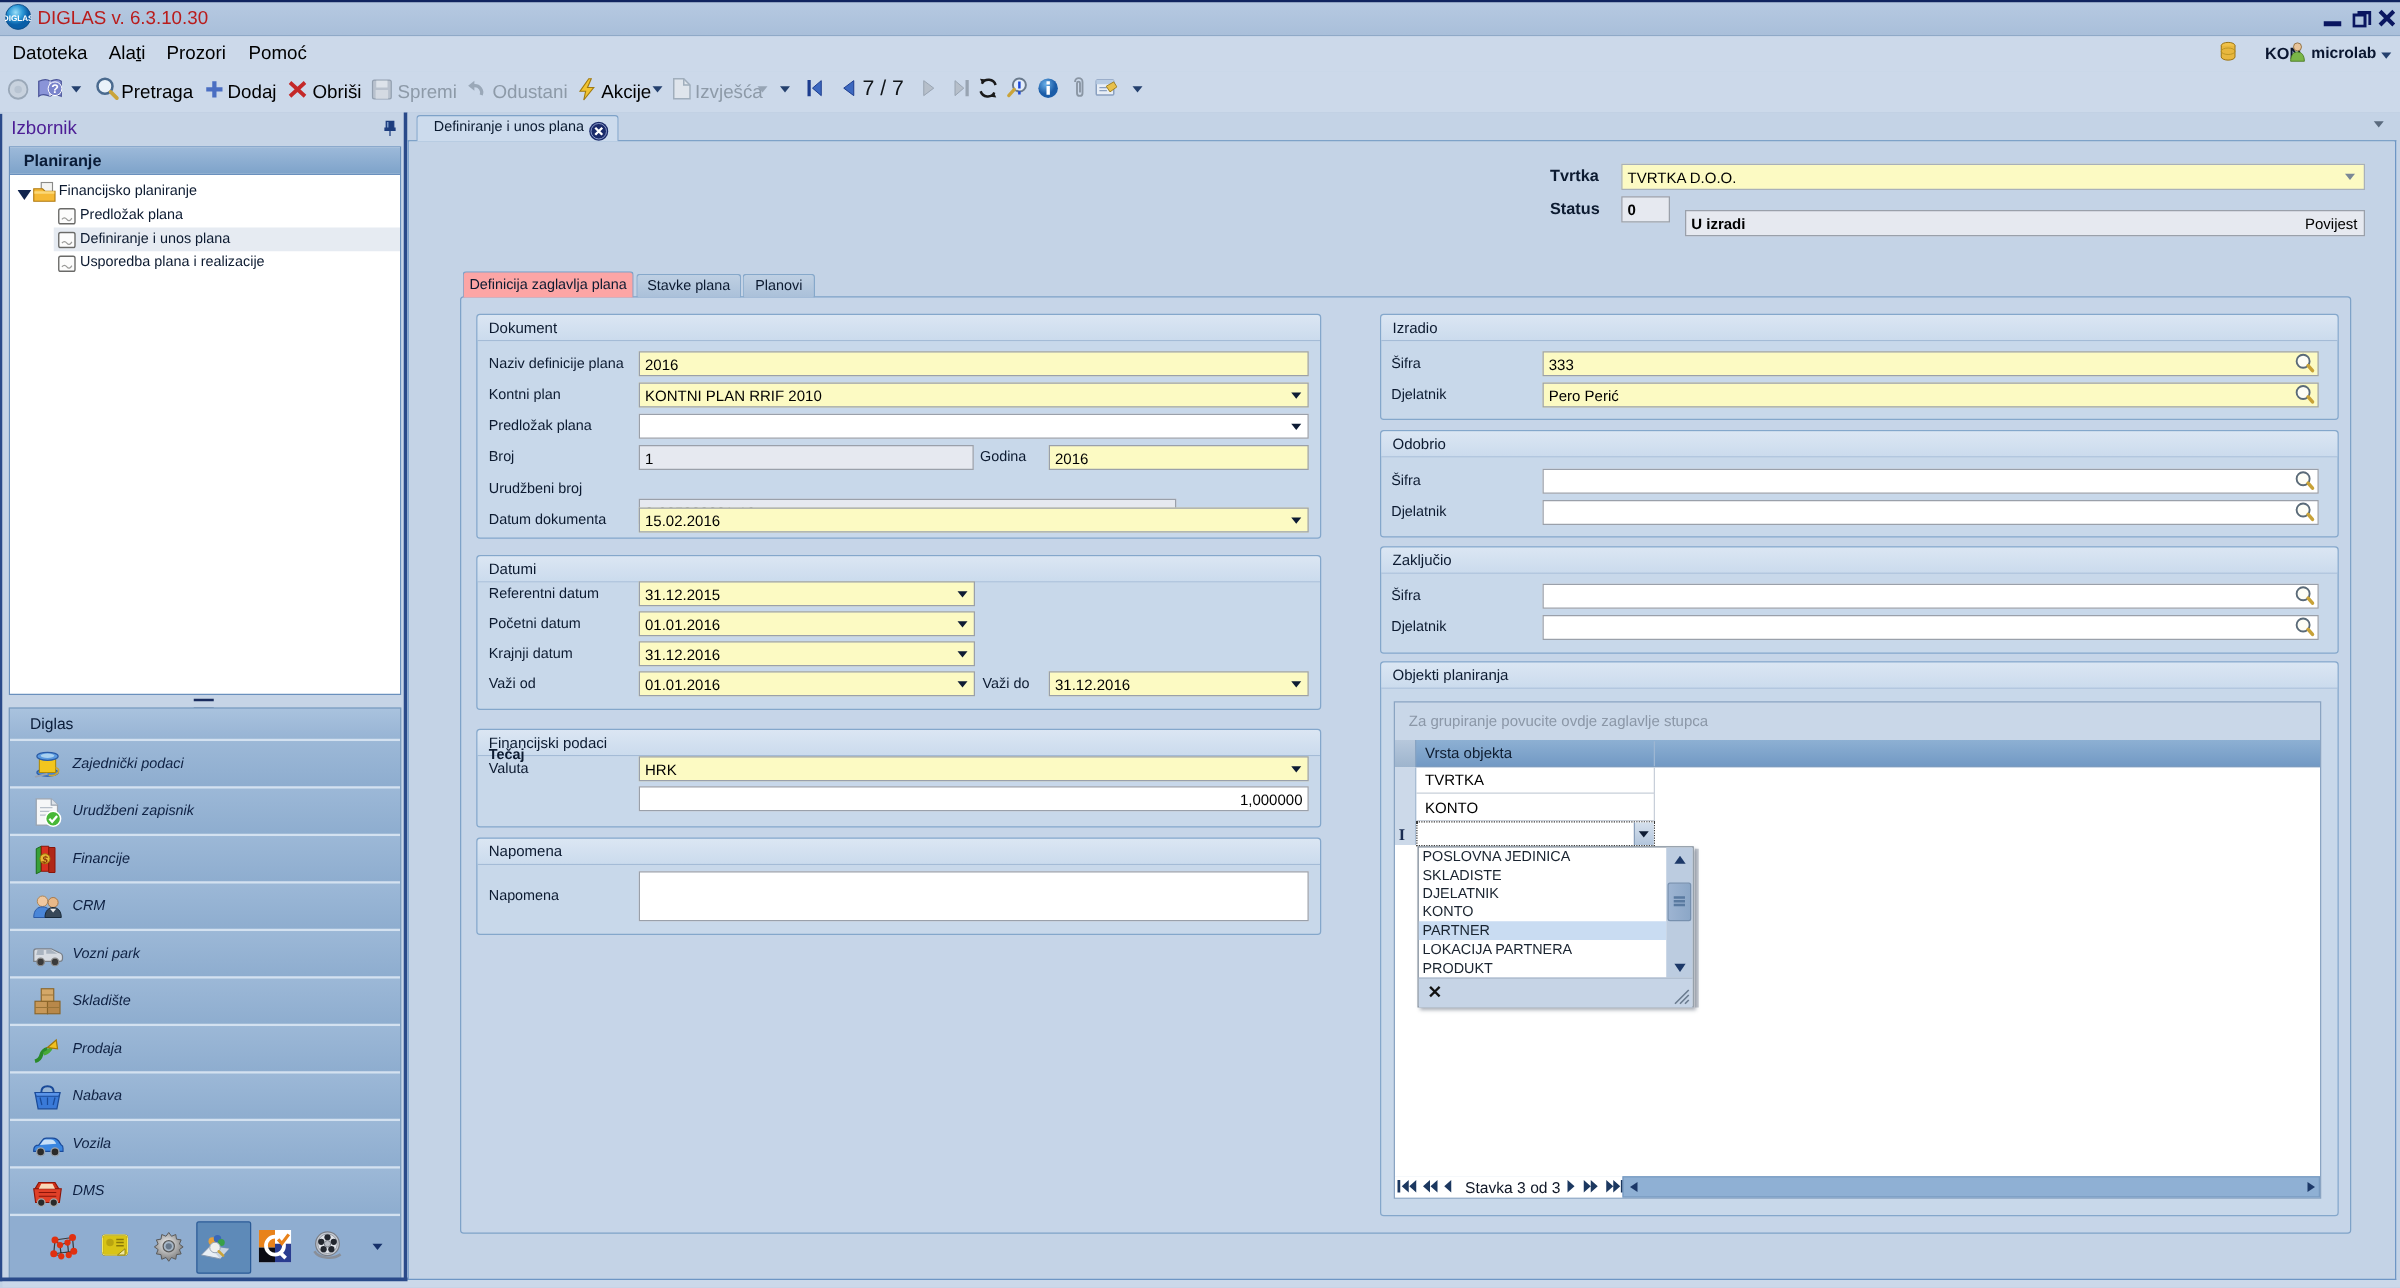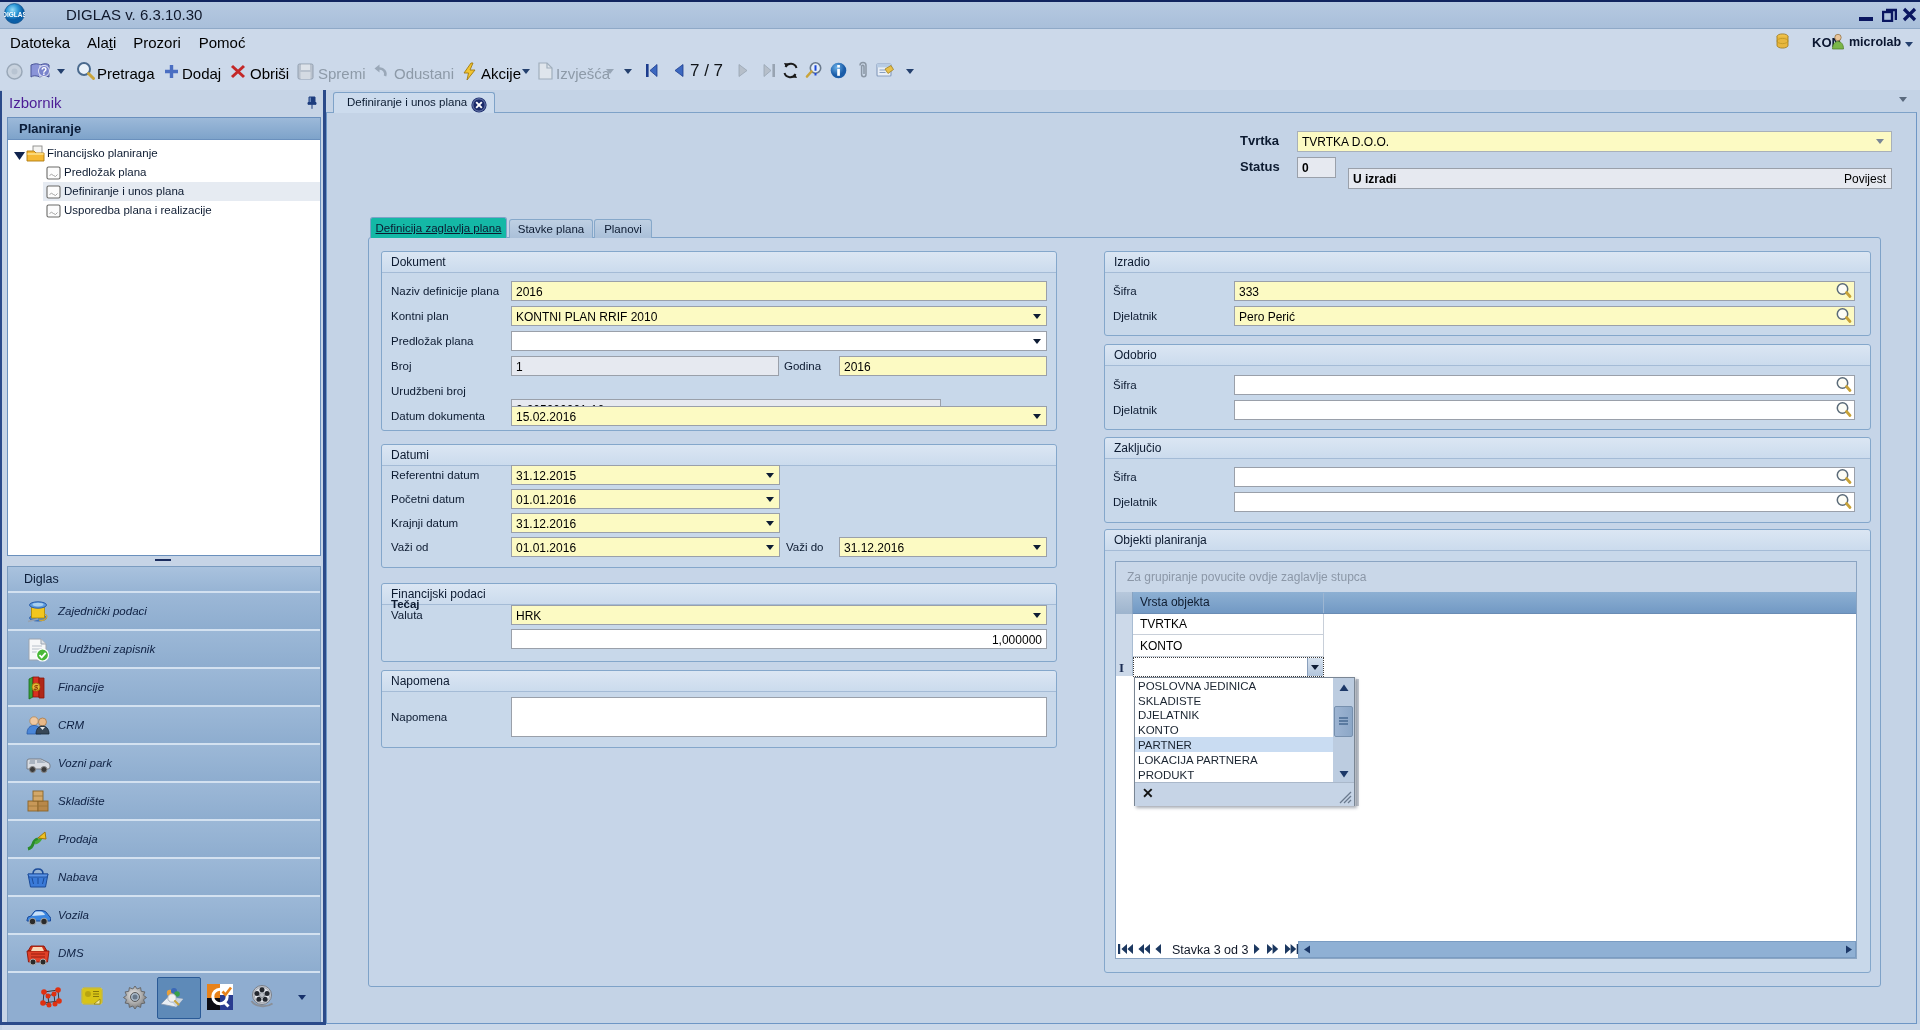--- a/index.html
+++ b/index.html
@@ -32,21 +32,21 @@
           <radialGradient id="glb" cx="40%" cy="32%">
             <stop offset="0%" stop-color="#9adef8"></stop>
             <stop offset="55%" stop-color="#2e9ad8"></stop>
             <stop offset="100%" stop-color="#0a5fa8"></stop>
           </radialGradient>
         </defs>
         <circle cx="10.5" cy="10.5" r="10" fill="url(#glb)" stroke="#0a4a86" stroke-width="0.7"></circle>
         <text x="10.5" y="13.5" font-size="6.5" font-weight="bold" fill="#fff" text-anchor="middle" font-family="Liberation Sans">DIGLAS</text>
       </svg>
     </div>
-<div class="abs" style="left:30px;top:6px;font-size:15px;color:#0f172a;margin-left:36px;">DIGLAS v. 6.3.10.30</div>
+<div class="abs" style="left:30px;top:6px;font-size:15px;color:#b91c1c;">DIGLAS v. 6.3.10.30</div>
 <div class="abs" style="left:1859px;top:17px;width:14px;height:4px;background:#0a1660;"></div>
 <div class="abs" style="left:1882px;top:7px;width:15px;height:15px;">
 <svg width="15" height="15">
         <path d="M4 3 h10 v10" fill="none" stroke="#0a1660" stroke-width="2.6"></path>
         <rect x="1" y="5" width="9" height="9" fill="none" stroke="#0a1660" stroke-width="2.4"></rect>
         <rect x="3.4" y="8" width="4" height="3.4" fill="#b0c4de"></rect>
       </svg>
     </div>
 <div class="abs" style="left:1902px;top:7px;width:15px;height:15px;">
 <svg width="15" height="15">
@@ -468,21 +468,21 @@
 <div class="cba" style="left:1899px;top:97px;border-top-color:#5a6a7e;"></div>
 <div class="lbl b" style="left:1240px;top:131px;font-size:13px;">Tvrtka</div>
 <div class="inp" style="left:1297px;top:131px;width:595px;height:21px;border-color:#a8b0ba;">TVRTKA D.O.O.</div>
 <div class="cba" style="left:1876px;top:139px;border-top-color:#7a8796;"></div>
 <div class="lbl b" style="left:1240px;top:157px;font-size:13px;">Status</div>
 <div class="inp ro b" style="left:1297px;top:157px;width:39px;height:21px;font-size:12px;">0</div>
 <div class="inp ro" style="left:1348px;top:168px;width:544px;height:21px;"><span class="b">U izradi</span><span style="position:absolute;right:5px;font-weight:normal;">Povijest</span></div>
 <div class="abs" style="left:368px;top:237px;width:1513px;height:750px;border:1px solid #7ea2c8;border-radius:3px;background:#c6d5e8;box-sizing:border-box;"></div>
 <div class="abs" style="left:509px;top:219px;width:84px;height:19px;background:linear-gradient(#bfd0e3,#aac0d9);border:1px solid #86a8ca;border-bottom:none;border-radius:3px 3px 0 0;box-sizing:border-box;font-size:11.5px;color:#0c1a30;text-align:center;line-height:18px;">Stavke plana</div>
 <div class="abs" style="left:594px;top:219px;width:58px;height:19px;background:linear-gradient(#bfd0e3,#aac0d9);border:1px solid #86a8ca;border-bottom:none;border-radius:3px 3px 0 0;box-sizing:border-box;font-size:11.5px;color:#0c1a30;text-align:center;line-height:18px;">Planovi</div>
-<div class="abs" style="left:370px;top:217px;width:137px;height:21px;background:#14b8a6;border:1px solid #7ea2c8;border-bottom:none;border-radius:3px 3px 0 0;box-sizing:border-box;font-size:11.5px;color:#0c1a30;text-align:center;line-height:20px;text-decoration:underline;">Definicija zaglavlja plana</div>
+<div class="abs" style="left:370px;top:217px;width:137px;height:21px;background:#fca5a5;border:1px solid #7ea2c8;border-bottom:none;border-radius:3px 3px 0 0;box-sizing:border-box;font-size:11.5px;color:#0c1a30;text-align:center;line-height:20px;">Definicija zaglavlja plana</div>
 <div class="gb" style="left:381px;top:251px;width:676px;height:180px;">
       <div class="gbh">Dokument</div>
     </div>
 <div class="lbl" style="left:391px;top:281px;">Naziv definicije plana</div>
 <div class="inp" style="left:511px;top:281px;width:536px;">2016</div>
 <div class="lbl" style="left:391px;top:306px;">Kontni plan</div>
 <div class="inp" style="left:511px;top:306px;width:536px;">KONTNI PLAN RRIF 2010</div>
 <div class="cba" style="left:1033px;top:314px;"></div>
 <div class="lbl" style="left:391px;top:331px;">Predložak plana</div>
 <div class="inp wh" style="left:511px;top:331px;width:536px;"></div>

